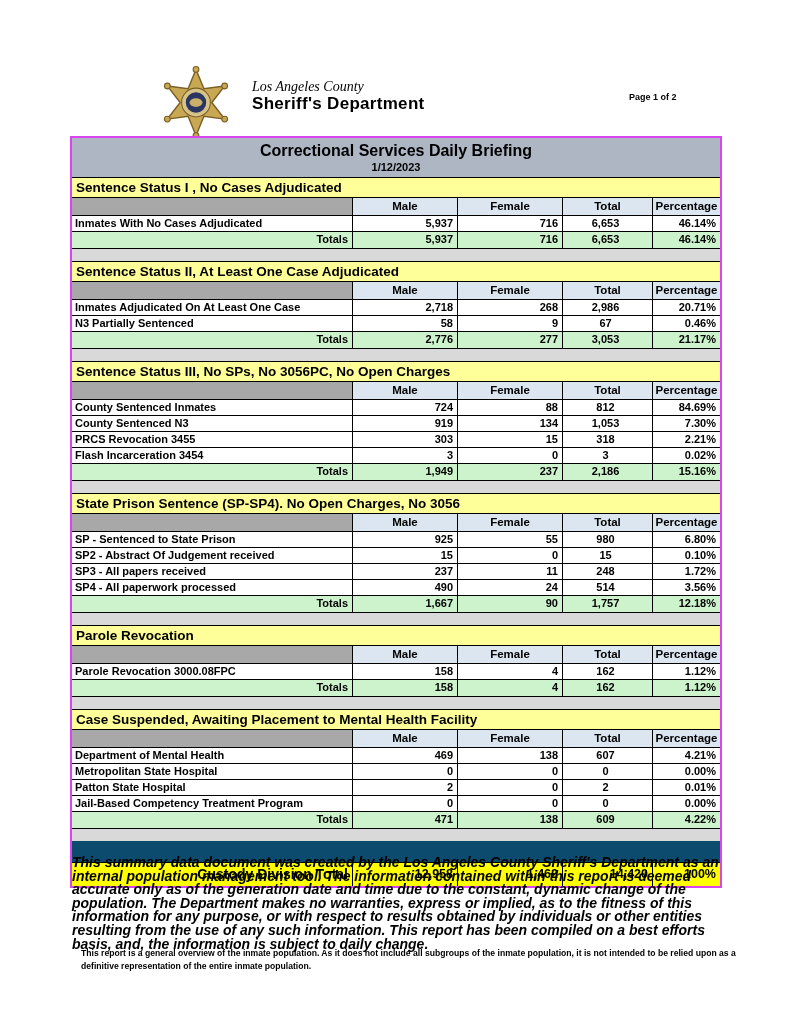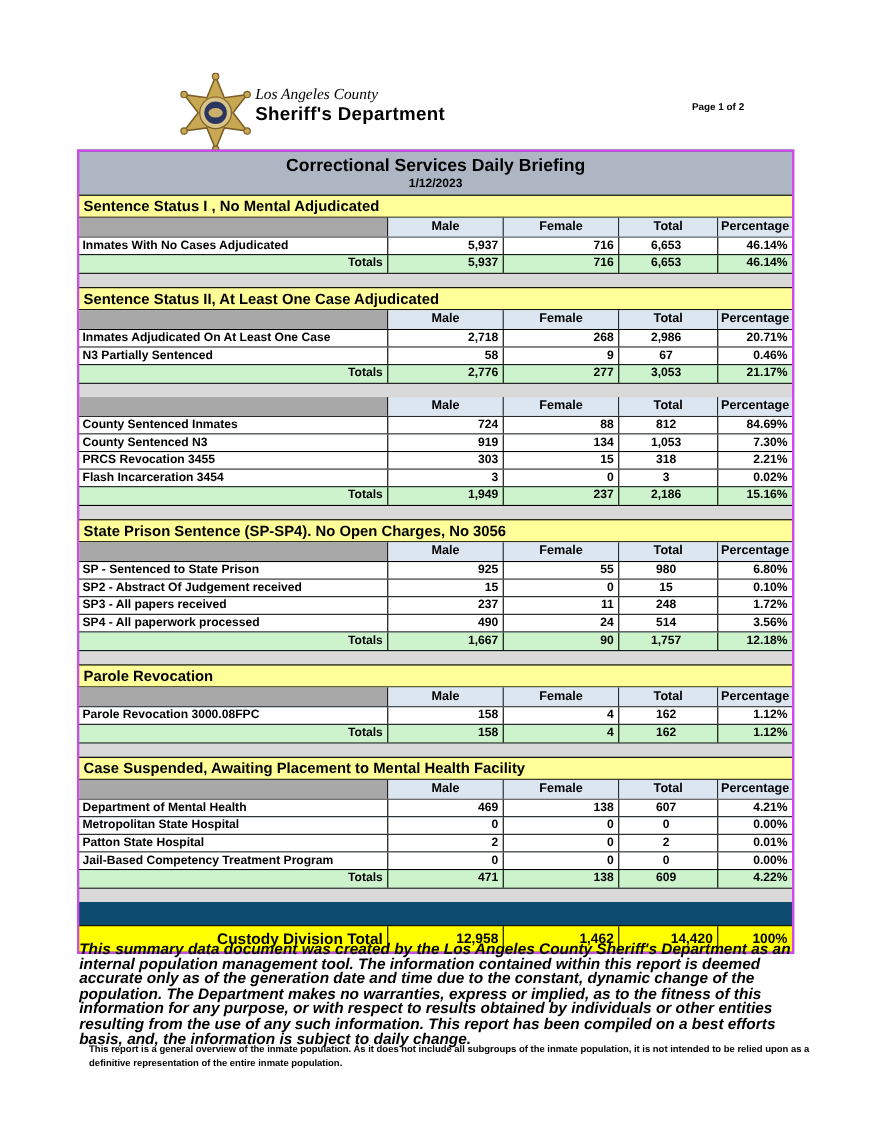--- a/index.html
+++ b/index.html
@@ -2,21 +2,21 @@
 <html><head>
 <meta charset="utf-8">
 <style>
   html,body{margin:0;padding:0;background:#fff;}
   .page{position:relative;width:791px;height:1024px;background:#ffffff;
         font-family:"Liberation Sans",sans-serif;overflow:hidden;color:#000;}
 
   
   .brand{position:absolute;left:160px;top:66px;display:flex;align-items:flex-start;}
   .brand-badge{width:72px;height:76px;flex:0 0 auto;}
-  .brand-text{margin-left:0;padding-top:13px;}
+  .brand-text{margin-left:20px;padding-top:13px;}
   .brand-county{font-family:"Liberation Serif",serif;font-style:italic;font-size:14px;line-height:15px;}
   .brand-dept{font-size:17px;font-weight:bold;letter-spacing:.3px;line-height:19px;}
   .page-num{position:absolute;left:629px;top:92px;font-size:9px;font-weight:bold;}
 
   
   .doc{position:absolute;left:70px;top:136px;width:652px;border:2px solid #d946ef;
        background:#0c4a6e;box-sizing:border-box;}
   .title-bar{background:#aeb6c4;text-align:center;padding:3px 0 3px;}
   .title-main{font-size:16px;font-weight:bold;line-height:19px;}
   .title-date{font-size:11px;font-weight:bold;line-height:14px;}
@@ -83,21 +83,21 @@
 
   <div class="page-num">Page 1 of 2</div>
 
   <div class="doc">
     <div class="title-bar">
       <div class="title-main">Correctional Services Daily Briefing</div>
       <div class="title-date">1/12/2023</div>
     </div>
 
     <div id="sections">
-        <div class="section-title">Sentence Status I , No Mental Adjudicated</div>
+        <div class="section-title">Sentence Status I , No Cases Adjudicated</div>
         <div class="row thead">
           <div class="c-label"></div>
           <div class="c-num hdr">Male</div>
           <div class="c-num hdr">Female</div>
           <div class="c-tot hdr">Total</div>
           <div class="c-pct hdr">Percentage</div>
         </div>
         <div class="row data">
           <div class="c-label">Inmates With No Cases Adjudicated</div>
           <div class="c-num">5,937</div>
@@ -136,20 +136,21 @@
           <div class="c-pct">0.46%</div>
         </div>
         <div class="row totals">
           <div class="c-label">Totals</div>
           <div class="c-num">2,776</div>
           <div class="c-num">277</div>
           <div class="c-tot">3,053</div>
           <div class="c-pct">21.17%</div>
         </div>
         <div class="gap"></div>
+        <div class="section-title">Sentence Status III, No SPs, No 3056PC, No Open Charges</div>
         <div class="row thead">
           <div class="c-label"></div>
           <div class="c-num hdr">Male</div>
           <div class="c-num hdr">Female</div>
           <div class="c-tot hdr">Total</div>
           <div class="c-pct hdr">Percentage</div>
         </div>
         <div class="row data">
           <div class="c-label">County Sentenced Inmates</div>
           <div class="c-num">724</div>

